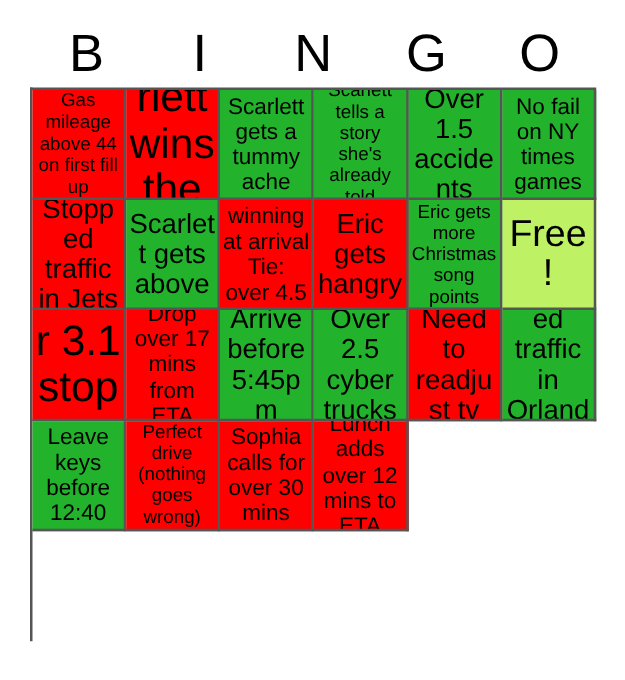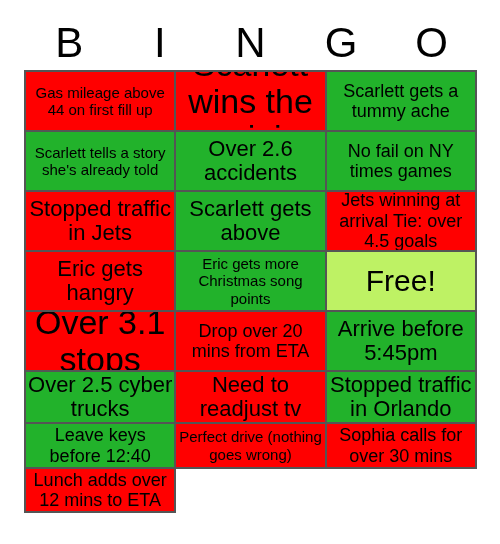--- a/index.html
+++ b/index.html
@@ -38,21 +38,21 @@
     color: #000000;
     font-family: "Liberation Sans", sans-serif;
   }
   #grid {
     position: absolute;
     left: 24px;
     top: 70px;
     width: 453px;
     height: 443px;
     display: grid;
-    grid-template-columns: repeat(3, 1fr);
+    grid-template-columns: repeat(6, 1fr);
     grid-template-rows: repeat(5, 1fr);
     border-top: 2px solid #555555;
     border-left: 2px solid #555555;
     box-sizing: border-box;
   }
   .cell {
     border-right: 2px solid #555555;
     border-bottom: 2px solid #555555;
     box-sizing: border-box;
     display: flex;
@@ -100,21 +100,21 @@
       <div class="cell bg-red">
         <span class="cell-text fs-xl">Scarlett wins the mini</span>
       </div>
       <div class="cell bg-green">
         <span class="cell-text fs-md">Scarlett gets a tummy ache</span>
       </div>
       <div class="cell bg-green">
         <span class="cell-text fs-sm">Scarlett tells a story she's already told</span>
       </div>
       <div class="cell bg-green">
-        <span class="cell-text fs-lg">Over 2.6 accidents</span>
+        <span class="cell-text fs-lg">Over 1.5 accidents</span>
       </div>
       <div class="cell bg-green">
         <span class="cell-text fs-md">No fail on NY times games</span>
       </div>
       <div class="cell bg-red">
         <span class="cell-text fs-lg">Stopped traffic in Jets</span>
       </div>
       <div class="cell bg-green">
         <span class="cell-text fs-lg">Scarlett gets above</span>
       </div>
@@ -127,21 +127,21 @@
       <div class="cell bg-green">
         <span class="cell-text fs-sm">Eric gets more Christmas song points</span>
       </div>
       <div class="cell bg-white">
         <span class="cell-text fs-free">Free!</span>
       </div>
       <div class="cell bg-red">
         <span class="cell-text fs-xl">Over 3.1 stops</span>
       </div>
       <div class="cell bg-red">
-        <span class="cell-text fs-md">Drop over 20 mins from ETA</span>
+        <span class="cell-text fs-md">Drop over 17 mins from ETA</span>
       </div>
       <div class="cell bg-green">
         <span class="cell-text fs-lg">Arrive before 5:45pm</span>
       </div>
       <div class="cell bg-green">
         <span class="cell-text fs-lg">Over 2.5 cyber trucks</span>
       </div>
       <div class="cell bg-red">
         <span class="cell-text fs-lg">Need to readjust tv</span>
       </div>

